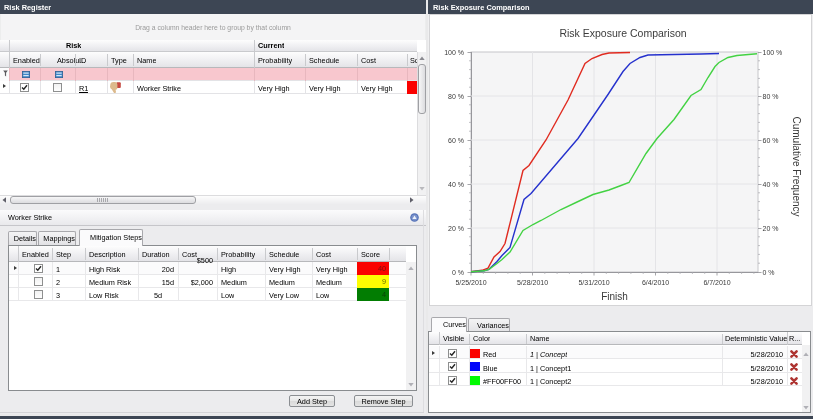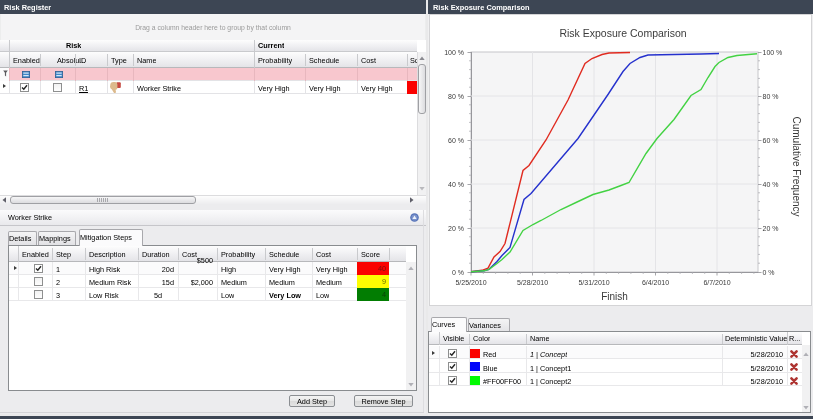--- a/index.html
+++ b/index.html
@@ -10,21 +10,21 @@
   .tbar{background:#3d4654;color:#fff;font-weight:bold;height:14px;line-height:15px;font-size:7.4px;}
   .hdrgrad{background:linear-gradient(#fdfdfd,#eeeef1 60%,#e4e4e8);}
   .cell{position:absolute;box-sizing:border-box;white-space:nowrap;overflow:hidden;}
   .vline{position:absolute;width:1px;background:#c9cacd;}
   .hline{position:absolute;height:1px;background:#c9cacd;}
   .cb{position:absolute;width:9px;height:9px;background:#fff;border:1px solid #8e8f8f;box-sizing:border-box;}
   .arrow-r{position:absolute;width:0;height:0;border-top:2px solid transparent;border-bottom:2px solid transparent;border-left:3px solid #3a3a3a;}
   .sbtrack{position:absolute;background:#f1f1f2;}
   .sbthumb{position:absolute;background:#e7e7e9;border:1px solid #b9b9bd;border-radius:2px;box-sizing:border-box;}
   .tab{position:absolute;box-sizing:border-box;border:1px solid #a8a8ac;border-bottom:none;
-       background:linear-gradient(#f4f4f5,#e2e2e5);text-align:left;border-radius:2px 2px 0 0;}
+       background:linear-gradient(#f4f4f5,#e2e2e5);text-align:right;border-radius:2px 2px 0 0;}
   .tab.active{background:#fbfbfc;z-index:3;}
   .btn{position:absolute;box-sizing:border-box;border:1px solid #8b8e92;
        background:linear-gradient(#f4f4f4,#e8e8e8 45%,#d8d8d8 46%,#e4e4e4);
        text-align:center;border-radius:2px;}
 </style>
 </head>
 <body>
 <div id="win">
 
   <div class="abs" id="leftpanel" style="left:0;top:0;width:426px;height:414px;background:#eceded;">
@@ -180,30 +180,30 @@
       <div class="cb" style="left:34px;top:67px;background:linear-gradient(#f2f2f2,#fdfdfd);"></div>
       <div class="cb" style="left:34px;top:80px;background:linear-gradient(#f2f2f2,#fdfdfd);"></div>
       <div class="cell" style="left:56px;top:55px;">1</div>
       <div class="cell" style="left:56px;top:68px;">2</div>
       <div class="cell" style="left:56px;top:81px;">3</div>
       <div class="cell" style="left:89px;top:55px;">High Risk</div>
       <div class="cell" style="left:89px;top:68px;">Medium Risk</div>
       <div class="cell" style="left:89px;top:81px;">Low Risk</div>
       <div class="cell" style="left:138px;top:55px;width:36px;text-align:right;">20d</div>
       <div class="cell" style="left:138px;top:68px;width:36px;text-align:right;">15d</div>
-      <div class="cell" style="left:138px;top:81px;width:40px;text-align:center;">5d</div>
+      <div class="cell" style="left:138px;top:81px;width:24px;text-align:right;">5d</div>
       <div class="cell" style="left:178px;top:46px;width:35px;text-align:right;">$500</div>
       <div class="cell" style="left:178px;top:68px;width:35px;text-align:right;">$2,000</div>
       <div class="cell" style="left:169px;top:81px;width:35px;text-align:right;padding-left:40px;">$1,500</div>
       <div class="cell" style="left:221px;top:55px;">High</div>
       <div class="cell" style="left:221px;top:68px;">Medium</div>
       <div class="cell" style="left:221px;top:81px;">Low</div>
       <div class="cell" style="left:269px;top:55px;">Very High</div>
       <div class="cell" style="left:269px;top:68px;">Medium</div>
-      <div class="cell" style="left:269px;top:81px;font-weight:bold;">Very Low</div>
+      <div class="cell" style="left:269px;top:81px;">Very Low</div>
       <div class="cell" style="left:316px;top:55px;">Very High</div>
       <div class="cell" style="left:316px;top:68px;">Medium</div>
       <div class="cell" style="left:316px;top:81px;">Low</div>
       <div class="cell" style="left:357px;top:52px;width:32px;height:13px;background:#fa0200;color:#7a100e;text-align:right;"><span style="margin-right:3px;line-height:13px;">40</span></div>
       <div class="cell" style="left:357px;top:65px;width:32px;height:13px;background:#fefe02;color:#6e6e00;text-align:right;"><span style="margin-right:3px;line-height:13px;">9</span></div>
       <div class="cell" style="left:357px;top:78px;width:32px;height:13px;background:#027d02;color:#0a3f0a;text-align:right;"><span style="margin-right:3px;line-height:13px;">4</span></div>
       <div class="vline" style="left:18px;top:52px;height:39px;background:#e8e8ea;"></div>
       <div class="vline" style="left:52px;top:52px;height:39px;background:#e8e8ea;"></div>
       <div class="vline" style="left:85px;top:52px;height:39px;background:#e8e8ea;"></div>
       <div class="vline" style="left:138px;top:52px;height:39px;background:#e8e8ea;"></div>

